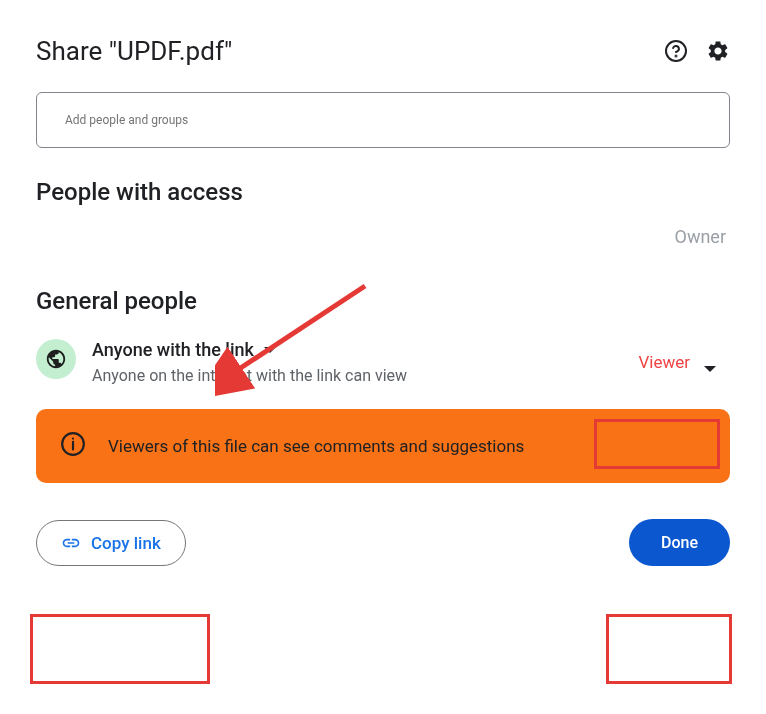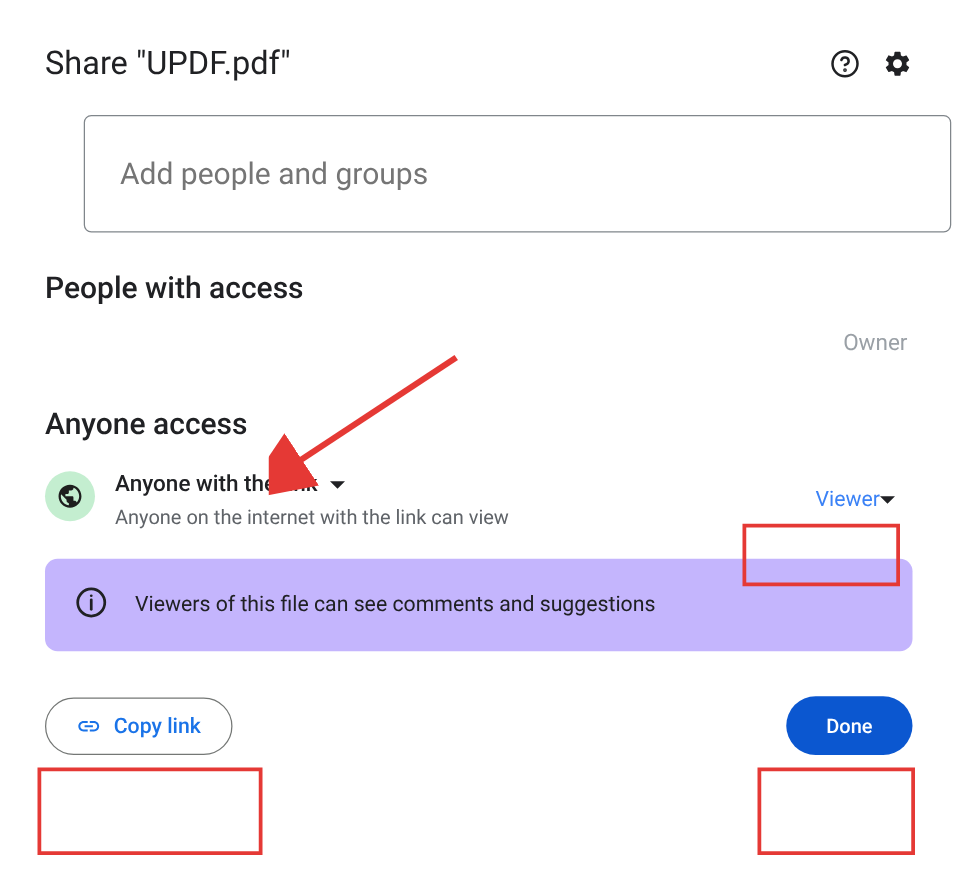--- a/index.html
+++ b/index.html
@@ -43,27 +43,26 @@
       display: flex;
       align-items: center;
       justify-content: center;
       cursor: pointer;
       color: #202124;
     }
     .input-field {
       width: 100%;
       border: 1px solid #80868b;
       border-radius: 6px;
-      padding: 32px 28px;
-      font-size: 24px;
+      padding: 20px 28px;
+      font-size: 12px;
       color: #5f6368;
       margin-bottom: 30px;
       outline: none;
       font-family: inherit;
-      margin-left: 31px;
     }
     .section-heading {
       font-size: 24px;
       font-weight: 500;
       color: #202124;
       margin-bottom: 20px;
     }
     .owner-row {
       display: flex;
       justify-content: flex-end;
@@ -113,28 +112,29 @@
       font-weight: 500;
       color: #202124;
       cursor: pointer;
     }
     .access-desc {
       font-size: 16px;
       color: #5f6368;
     }
     .role-dropdown {
       display: flex;
-      align-items: center;
+      align-items: flex-end;
+      gap: 14px;
       padding: 10px 14px;
       font-size: 17px;
-      color: #3b82f6;
+      color: #ef4444;
       cursor: pointer;
     }
     .info-banner {
-      background: #c4b5fd;
+      background: #f97316;
       border-radius: 10px;
       padding: 22px 24px;
       display: flex;
       align-items: center;
       gap: 22px;
       margin-bottom: 36px;
     }
     .info-banner-text {
       font-size: 17px;
       color: #202124;
@@ -233,21 +233,21 @@
   </div>
 
   <input class="input-field" type="text" placeholder="Add people and groups" style="">
 
   <h2 class="section-heading">People with access</h2>
 
   <div class="owner-row">
     <span class="owner-label">Owner</span>
   </div>
 
-  <h2 class="section-heading general-access">Anyone access</h2>
+  <h2 class="section-heading general-access">General people</h2>
 
   <div class="access-row">
     <div class="access-left">
       <div class="globe-badge">
         <svg width="22" height="22" viewBox="0 0 24 24" fill="#1e1e1e">
           <path d="M12 2C6.48 2 2 6.48 2 12s4.48 10 10 10 10-4.48 10-10S17.52 2 12 2zm-1 17.93c-3.95-.49-7-3.85-7-7.93 0-.62.08-1.21.21-1.79L9 15v1c0 1.1.9 2 2 2v1.93zm6.9-2.54c-.26-.81-1-1.39-1.9-1.39h-1v-3c0-.55-.45-1-1-1H8v-2h2c.55 0 1-.45 1-1V7h2c1.1 0 2-.9 2-2v-.41c2.93 1.19 5 4.06 5 7.41 0 2.08-.8 3.97-2.1 5.39z"></path>
         </svg>
       </div>
       <div class="access-text">
         <div class="access-dropdown">

